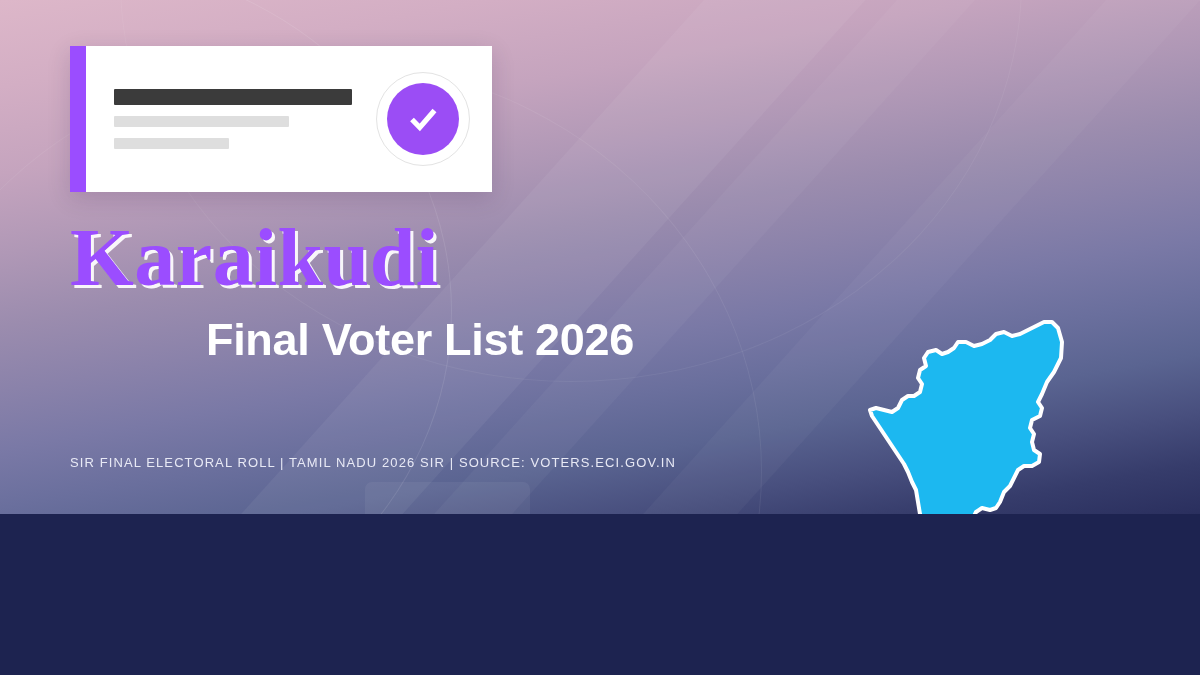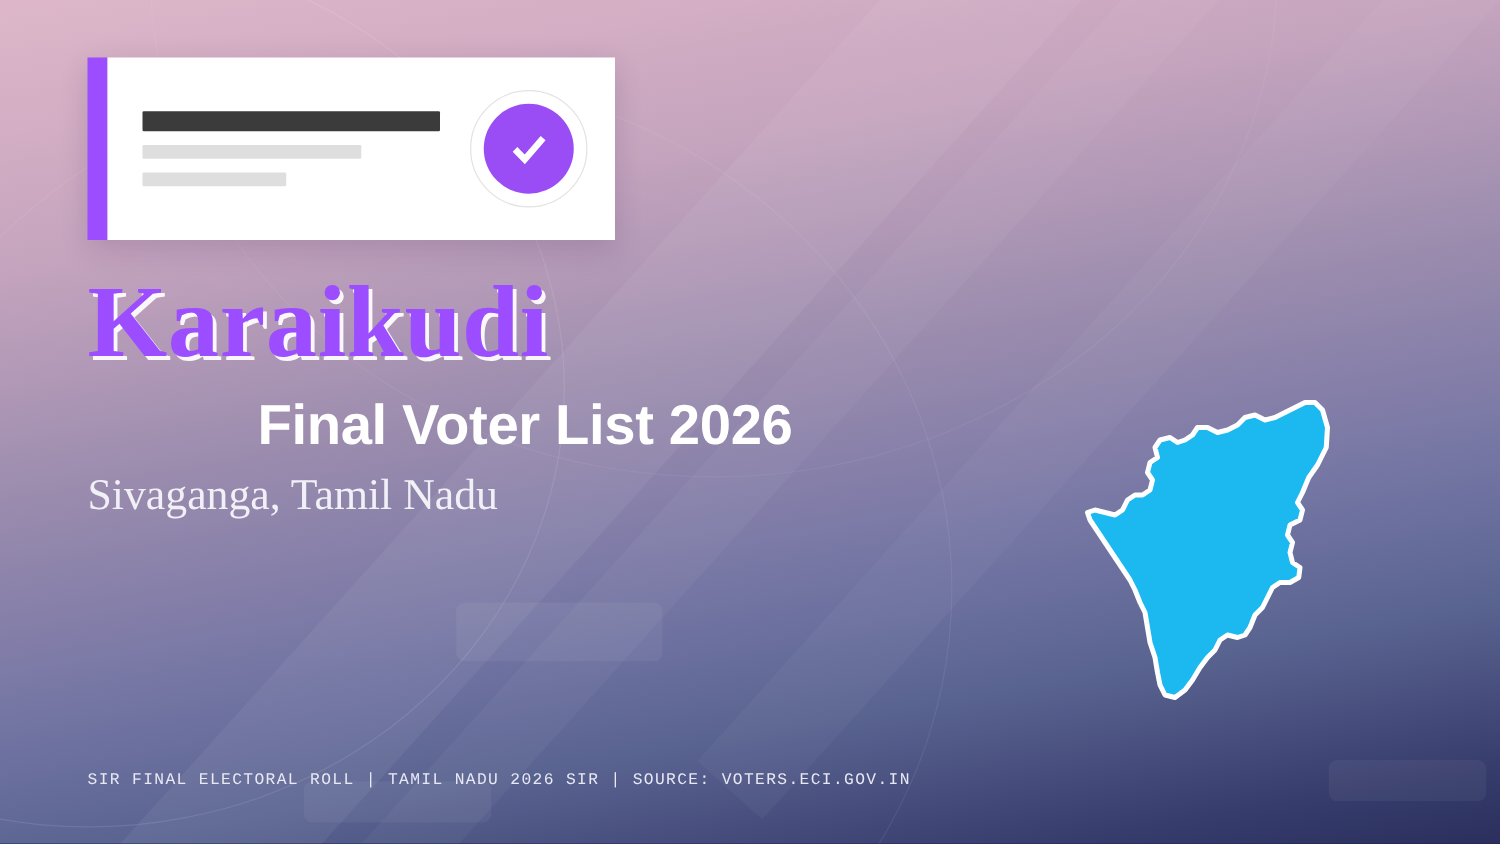--- a/index.html
+++ b/index.html
@@ -8,21 +8,21 @@
     padding: 0;
     background: #1d2350;
   }
   body {
     font-family: "Liberation Sans", sans-serif;
   }
 
   .stage {
     position: relative;
     width: 1200px;
-    height: 675px;
+    height: 514px;
     overflow: hidden;
     background:
       linear-gradient(170deg,
         #ddb7c9 0%,
         #d3aec4 12%,
         #c5a4be 24%,
         #b098b6 35%,
         #9b8cae 45%,
         #8a82aa 54%,
         #7a79a6 62%,
@@ -179,21 +179,21 @@
     color: #f2f0f7;
     margin: 14px 0 0 0;
     line-height: 1.05;
   }
 
   
   .footer {
     position: absolute;
     left: 70px;
     bottom: 44px;
-    font-family: Liberation Mono, monospace;
+    font-family: Liberation Sans, sans-serif;
     font-size: 13px;
     letter-spacing: 1.1px;
     color: #e8e9f5;
     white-space: nowrap;
   }
 
   
   .map-wrap {
     position: absolute;
     left: 862px;
@@ -234,21 +234,20 @@
             <path d="M11 22.5 L18.8 30.5 L33.5 13.5" fill="none" stroke="#ffffff" stroke-width="5.2" stroke-linecap="butt" stroke-linejoin="miter"></path>
           </svg>
         </div>
       </div>
     </div>
   </div>
 
   <div class="headline-stack">
     <h1 class="title-main">Karaikudi</h1>
     <h2 class="title-sub">Final Voter List 2026</h2>
-    <h3 class="title-loc">Sivaganga, Tamil Nadu</h3>
   </div>
 
   <div class="footer">SIR FINAL ELECTORAL ROLL | TAMIL NADU 2026 SIR | SOURCE: VOTERS.ECI.GOV.IN</div>
 
   <div class="map-wrap">
     <svg viewBox="0 0 214 250" aria-hidden="true">
       <path d="M196 12
                L200 26 L199 42 L192 56 L185 66 L180 78 L176 86
                L180 92 L178 100 L170 104 L168 112 L172 118
                L170 126 L172 134 L178 138 L177 146 L170 150

